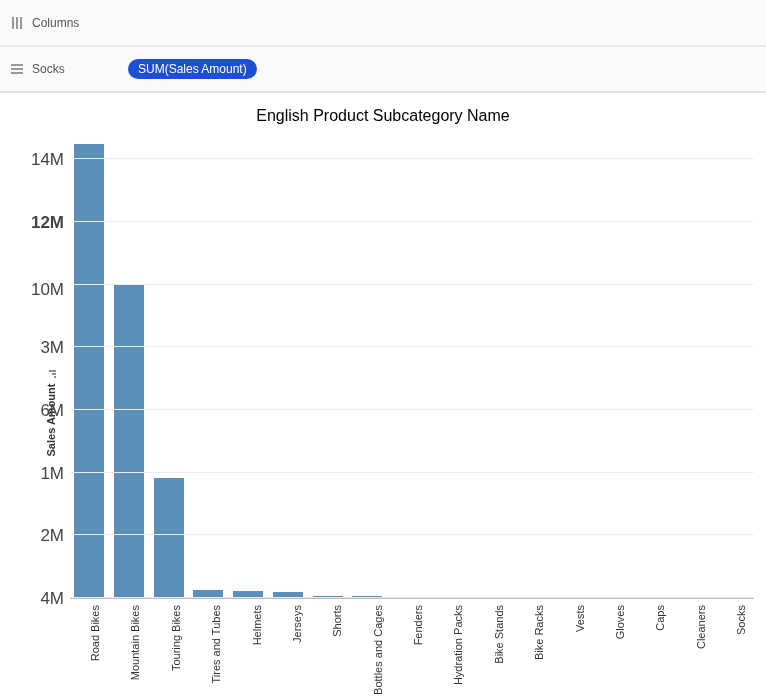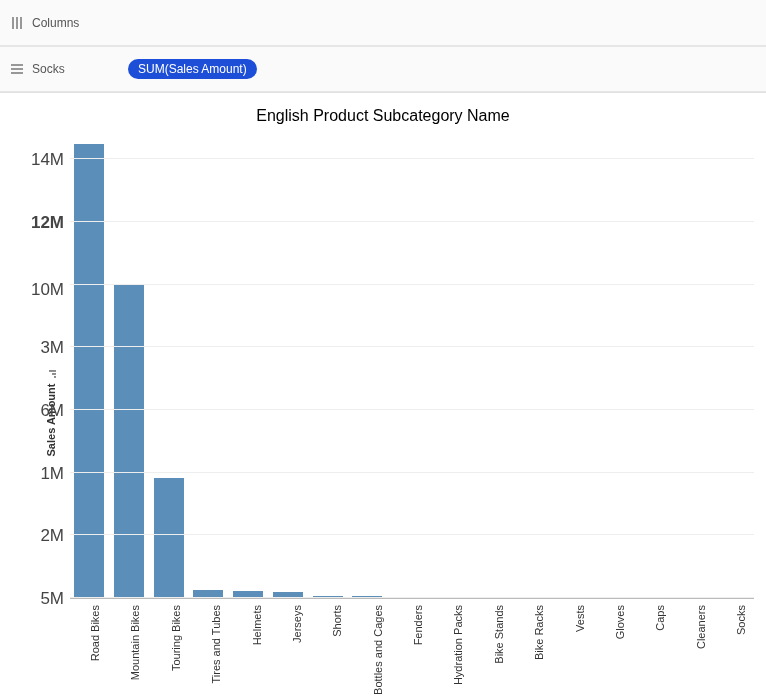--- a/index.html
+++ b/index.html
@@ -224,21 +224,21 @@
             <g stroke="#333" stroke-width="1.1">
               <line x1="9" y1="1" x2="2" y2="1"></line>
               <line x1="9" y1="4" x2="5" y2="4"></line>
               <line x1="9" y1="7" x2="7" y2="7"></line>
             </g>
           </svg>
       </span>
     </div>
 
     <div class="y-axis" id="y-axis" style="position: relative;">
-        <div class="y-tick" style="bottom: 0px; top: auto; transform: translateY(50%);">5M</div>
+        <div class="y-tick" style="bottom: 0px; top: auto; transform: translateY(50%);">4M</div>
         <div class="y-tick" style="bottom: 62.6667px; top: auto; transform: translateY(50%);">2M</div>
         <div class="y-tick" style="bottom: 125.333px; top: auto; transform: translateY(50%);">1M</div>
         <div class="y-tick" style="bottom: 188px; top: auto; transform: translateY(50%); margin-top: 32px;">6M</div>
         <div class="y-tick" style="bottom: 250.667px; top: auto; transform: translateY(50%);">3M</div>
         <div class="y-tick" style="bottom: 309px; top: auto; transform: translateY(50%);">10M</div>
         <div class="y-tick" style="bottom: 376px; top: auto; transform: translateY(50%); font-weight: bold;">12M</div>
         <div class="y-tick" style="bottom: 438.667px; top: auto; transform: translateY(50%);">14M</div>
       </div>
 
     <div class="plot-wrap">

